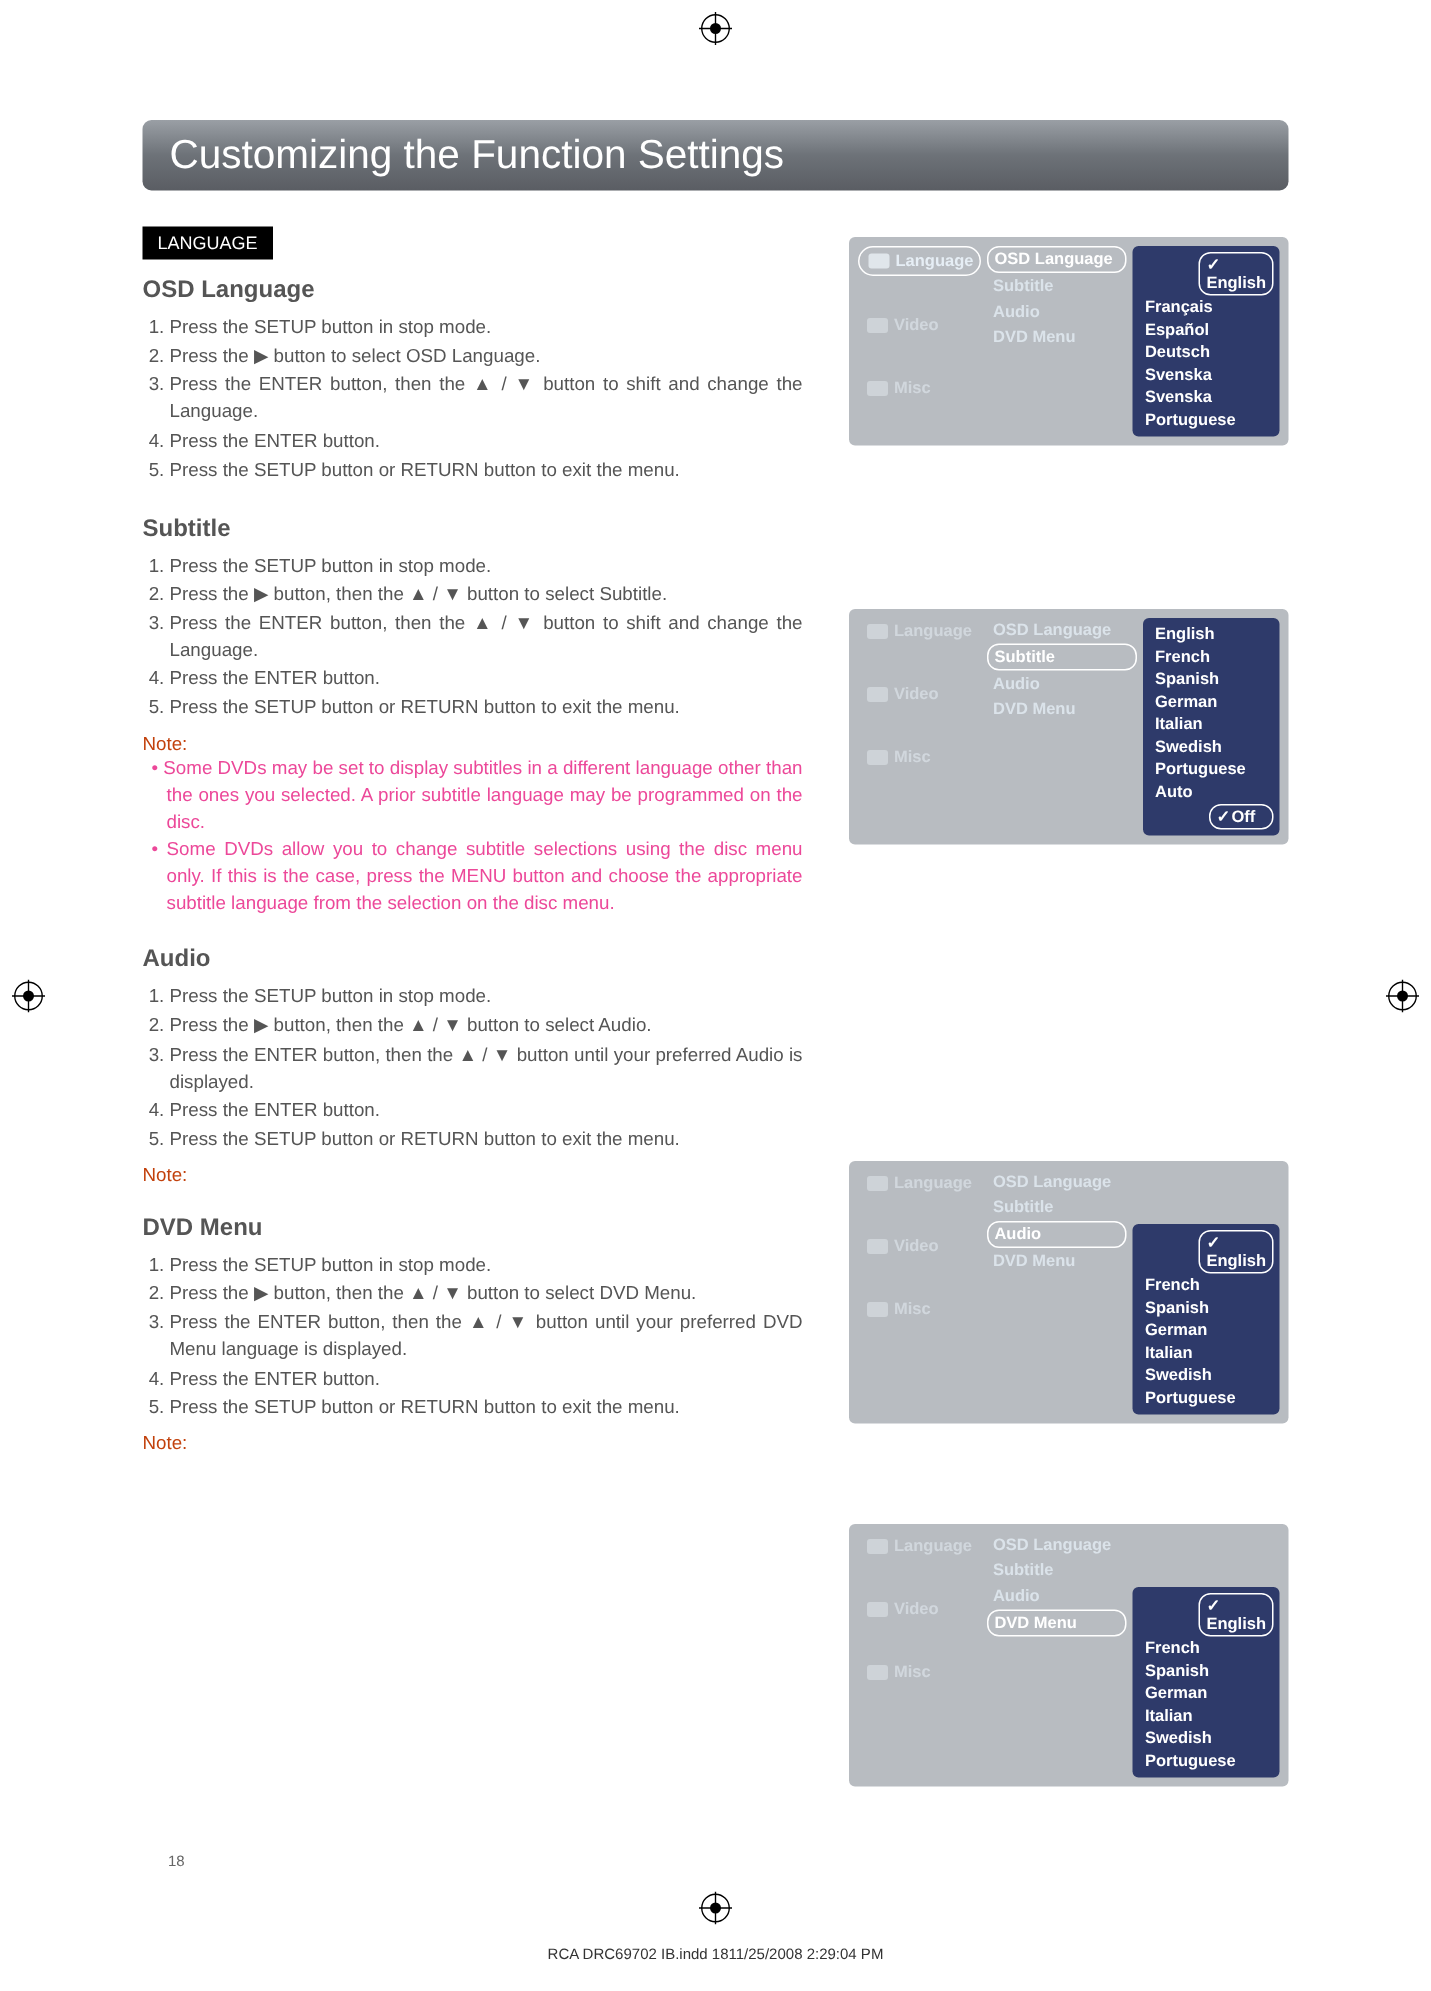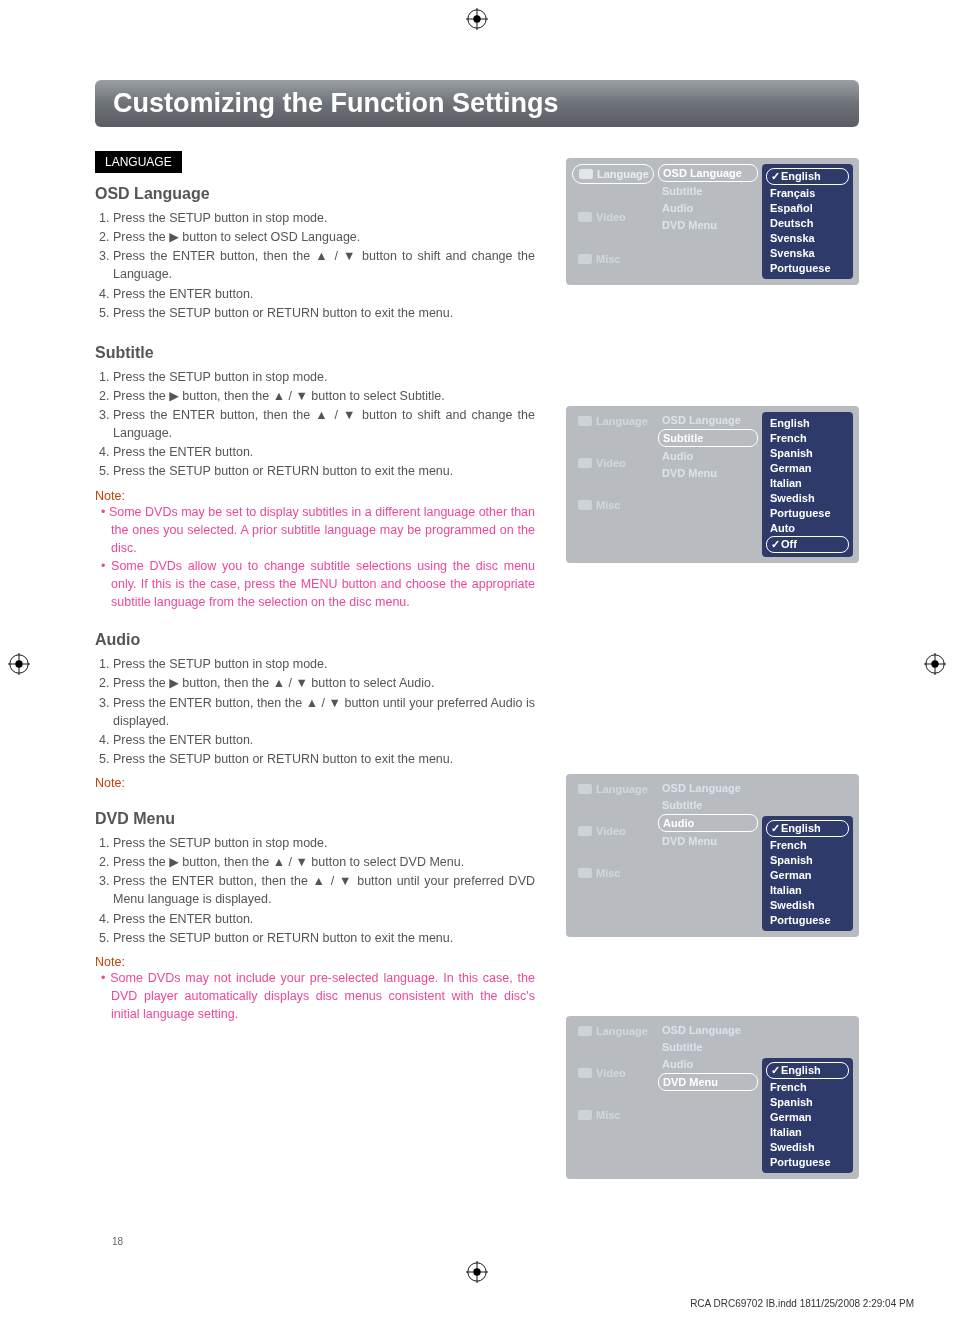--- a/index.html
+++ b/index.html
@@ -35,21 +35,21 @@
     right: 95px;
     top: 80px;
     bottom: 80px;
   }
   .title-bar {
     background: linear-gradient(to bottom, #9a9fa5, #6d7278, #5a5d63);
     border-radius: 6px;
     padding: 8px 18px;
     color: #fff;
     font-size: 27px;
-    font-weight: 700;
+    font-weight: 400;
     width: 100%;
   }
   .blackbox {
     display: inline-block;
     background: #000;
     color: #fff;
     font-size: 12px;
     padding: 4px 10px;
     margin-top: 24px;
   }
@@ -152,20 +152,21 @@
     flex-direction: column;
     gap: 1px;
   }
   .osd-right .opt {
     padding: 1px 4px;
     color: #fff;
   }
   .osd-right .opt.sel {
     border: 1.5px solid #fff;
     border-radius: 8px;
+    margin-left: 40px;
   }
   .osd-right .opt .chk {
     display: inline-block;
     width: 10px;
   }
 
   .page-num {
     position: absolute;
     bottom: 0;
     left: 17px;
@@ -173,21 +174,21 @@
     color: #666;
   }
   .footer {
     position: absolute;
     bottom: 18px;
     left: 40px;
     right: 40px;
     font-size: 10px;
     color: #333;
     display: flex;
-    justify-content: flex-end;
+    justify-content: center;
     margin-top: 24px;
   }
 </style>
 </head>
 <body>
 
 <div class="reg-mark top mark">
   <svg viewBox="0 0 24 24">
       <circle cx="12" cy="12" r="10" fill="none" stroke="#000" stroke-width="1"></circle>
       <line x1="12" y1="0" x2="12" y2="24" stroke="#000"></line>
@@ -265,23 +266,20 @@
   
   <h3 class="section" style="margin-top:20px">DVD  Menu</h3>
   <ol>
     <li>Press the SETUP button in stop mode.</li>
     <li>Press the ▶ button, then the ▲ / ▼ button to select DVD Menu.</li>
     <li>Press the ENTER button, then the ▲ / ▼ button until your preferred DVD Menu language is displayed.</li>
     <li>Press the ENTER button.</li>
     <li>Press the SETUP button or RETURN button to exit the menu.</li>
   </ol>
   <div class="notehdr">Note:</div>
-  <ul class="note">
-    <li>Some DVDs may not include your pre-selected language. In this case, the DVD player automatically displays disc menus consistent with the disc's initial language setting.</li>
-  </ul>
 
   
   <div class="osd" style="top:78px">
     <div class="osd-inner">
       <div class="osd-left">
         <div class="osd-tab">
             <span class="ico"></span>
             <span>Language</span>
           </div>
         <div style="height:16px"></div>

